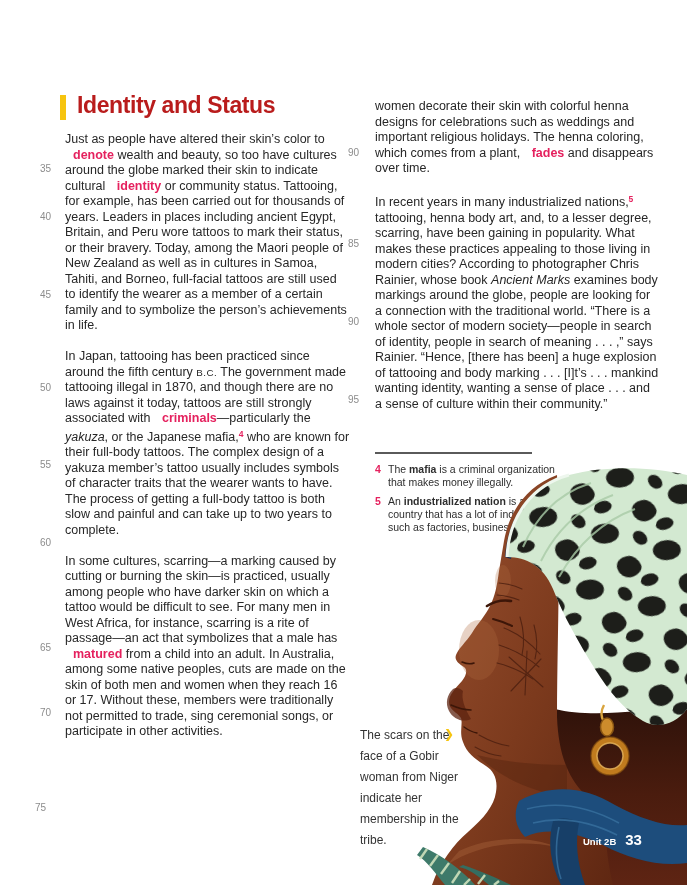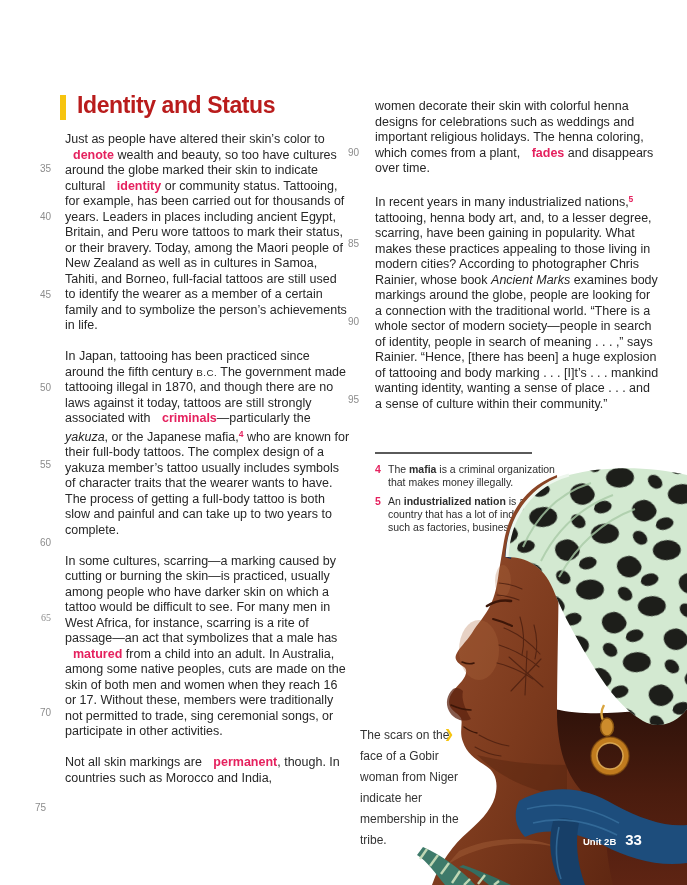--- a/index.html
+++ b/index.html
@@ -51,36 +51,35 @@
     <h1 class="page-title">Identity and Status</h1>
   </header>
 
   <div class="gutter gutter-left">
       <span class="lineno" style="top: 148px; margin-top: 15px;">35</span>
       <span class="lineno" style="top: 211px;">40</span>
       <span class="lineno" style="top: 289px;">45</span>
       <span class="lineno" style="top: 382px;">50</span>
       <span class="lineno" style="top: 459px;">55</span>
       <span class="lineno" style="top: 537px;">60</span>
-      <span class="lineno" style="top: 612px; font-family: Liberation Serif, serif;">65</span>
+      <span class="lineno" style="top: 642px;">65</span>
       <span class="lineno" style="top: 707px;">70</span>
       <span class="lineno" style="top: 802px; text-align: center;">75</span>
     </div>
   <div class="gutter gutter-right">
       <span class="lineno" style="top: 147px;">90</span>
       <span class="lineno" style="top: 238px;">85</span>
       <span class="lineno" style="top: 316px;">90</span>
       <span class="lineno" style="top: 394px;">95</span>
     </div>
 
   <div class="col col-left">
       <p class="body-para"><span>Just as people have altered their skin’s color to </span><span class="vocab">denote</span><span> wealth and beauty, so too have cultures around the globe marked their skin to indicate cultural </span><span class="vocab">identity</span><span> or community status. Tattooing, for example, has been carried out for thousands of years. Leaders in places including ancient Egypt, Britain, and Peru wore tattoos to mark their status, or their bravery. Today, among the Maori people of New Zealand as well as in cultures in Samoa, Tahiti, and Borneo, full-facial tattoos are still used to identify the wearer as a member of a certain family and to symbolize the person’s achievements in life.</span></p>
       <p class="body-para"><span>In Japan, tattooing has been practiced since around the fifth century </span><span class="smallcaps">B.C.</span><span> The government made tattooing illegal in 1870, and though there are no laws against it today, tattoos are still strongly associated with </span><span class="vocab">criminals</span><span>—particularly the </span><span class="ital">yakuza</span><span>, or the Japanese mafia,</span><span class="supref">4</span><span> who are known for their full-body tattoos. The complex design of a yakuza member’s tattoo usually includes symbols of character traits that the wearer wants to have. The process of getting a full-body tattoo is both slow and painful and can take up to two years to complete.</span></p>
       <p class="body-para"><span>In some cultures, scarring—a marking caused by cutting or burning the skin—is practiced, usually among people who have darker skin on which a tattoo would be difficult to see. For many men in West Africa, for instance, scarring is a rite of passage—an act that symbolizes that a male has </span><span class="vocab">matured</span><span> from a child into an adult. In Australia, among some native peoples, cuts are made on the skin of both men and women when they reach 16 or 17. Without these, members were traditionally not permitted to trade, sing ceremonial songs, or participate in other activities.</span></p>
-      <p class="body-para"><span>Not all skin markings are </span><span class="vocab">permanent</span><span>, though. In countries such as Morocco and India,</span></p>
     </div>
   <div class="col col-right">
       <p class="body-para"><span>women decorate their skin with colorful henna designs for celebrations such as weddings and important religious holidays. The henna coloring, which comes from a plant, </span><span class="vocab">fades</span><span> and disappears over time.</span></p>
       <p class="body-para"><span>In recent years in many industrialized nations,</span><span class="supref">5</span><span> tattooing, henna body art, and, to a lesser degree, scarring, have been gaining in popularity. What makes these practices appealing to those living in modern cities? According to photographer Chris Rainier, whose book </span><span class="ital">Ancient Marks</span><span> examines body markings around the globe, people are looking for a connection with the traditional world. “There is a whole sector of modern society—people in search of identity, people in search of meaning . . . ,” says Rainier. “Hence, [there has been] a huge explosion of tattooing and body marking . . . [I]t’s . . . mankind wanting identity, wanting a sense of place . . . and a sense of culture within their community.”</span></p>
     </div>
 
   <div class="fn-rule"></div>
   <div class="footnotes">
       <div class="footnote"><span class="fn-num">4</span><span>The </span><span class="bold">mafia</span><span> is a criminal organization that makes money illegally.</span></div>
       <div class="footnote"><span class="fn-num">5</span><span>An </span><span class="bold">industrialized nation</span><span> is a country that has a lot of industry, such as factories, businesses, etc.</span></div>

